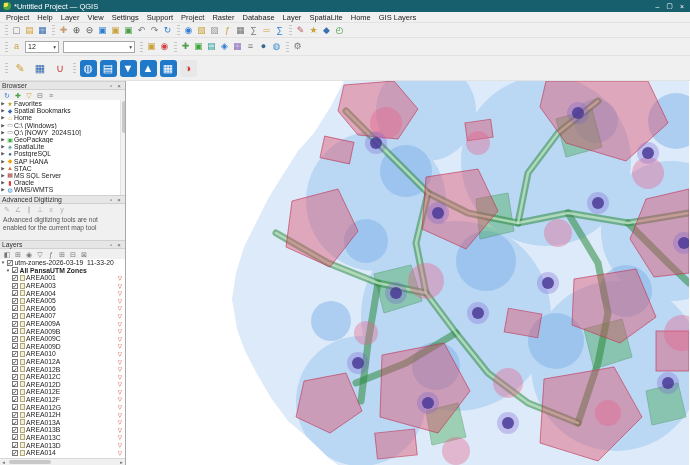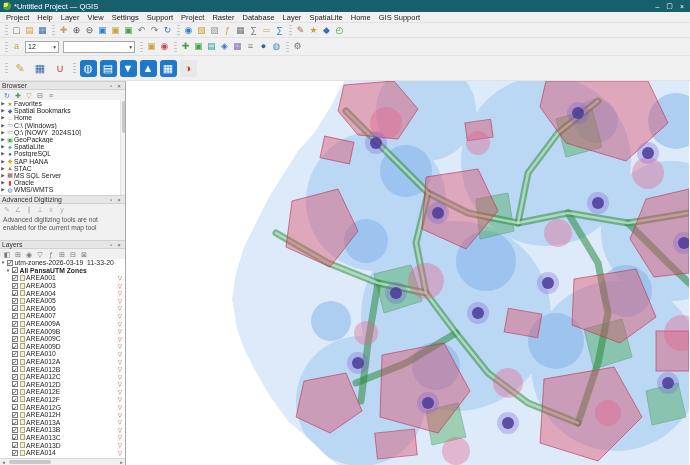--- a/index.html
+++ b/index.html
@@ -116,21 +116,21 @@
       <span class="menu-item">Raster</span>
 
       <span class="menu-item">Database</span>
 
       <span class="menu-item">Layer</span>
 
       <span class="menu-item">SpatiaLite</span>
 
       <span class="menu-item">Home</span>
 
-      <span class="menu-item">GIS Support</span>
+      <span class="menu-item">GIS Layers</span>
     </div>
 
   <div class="tbrow" id="toolbar-row-1">
 
       <span class="tbi" data-type="handle"></span>
 
       <span class="tbi" style="color: rgb(119, 119, 119);">▢</span>
 
       <span class="tbi" style="color: rgb(217, 163, 60);">▤</span>
 

